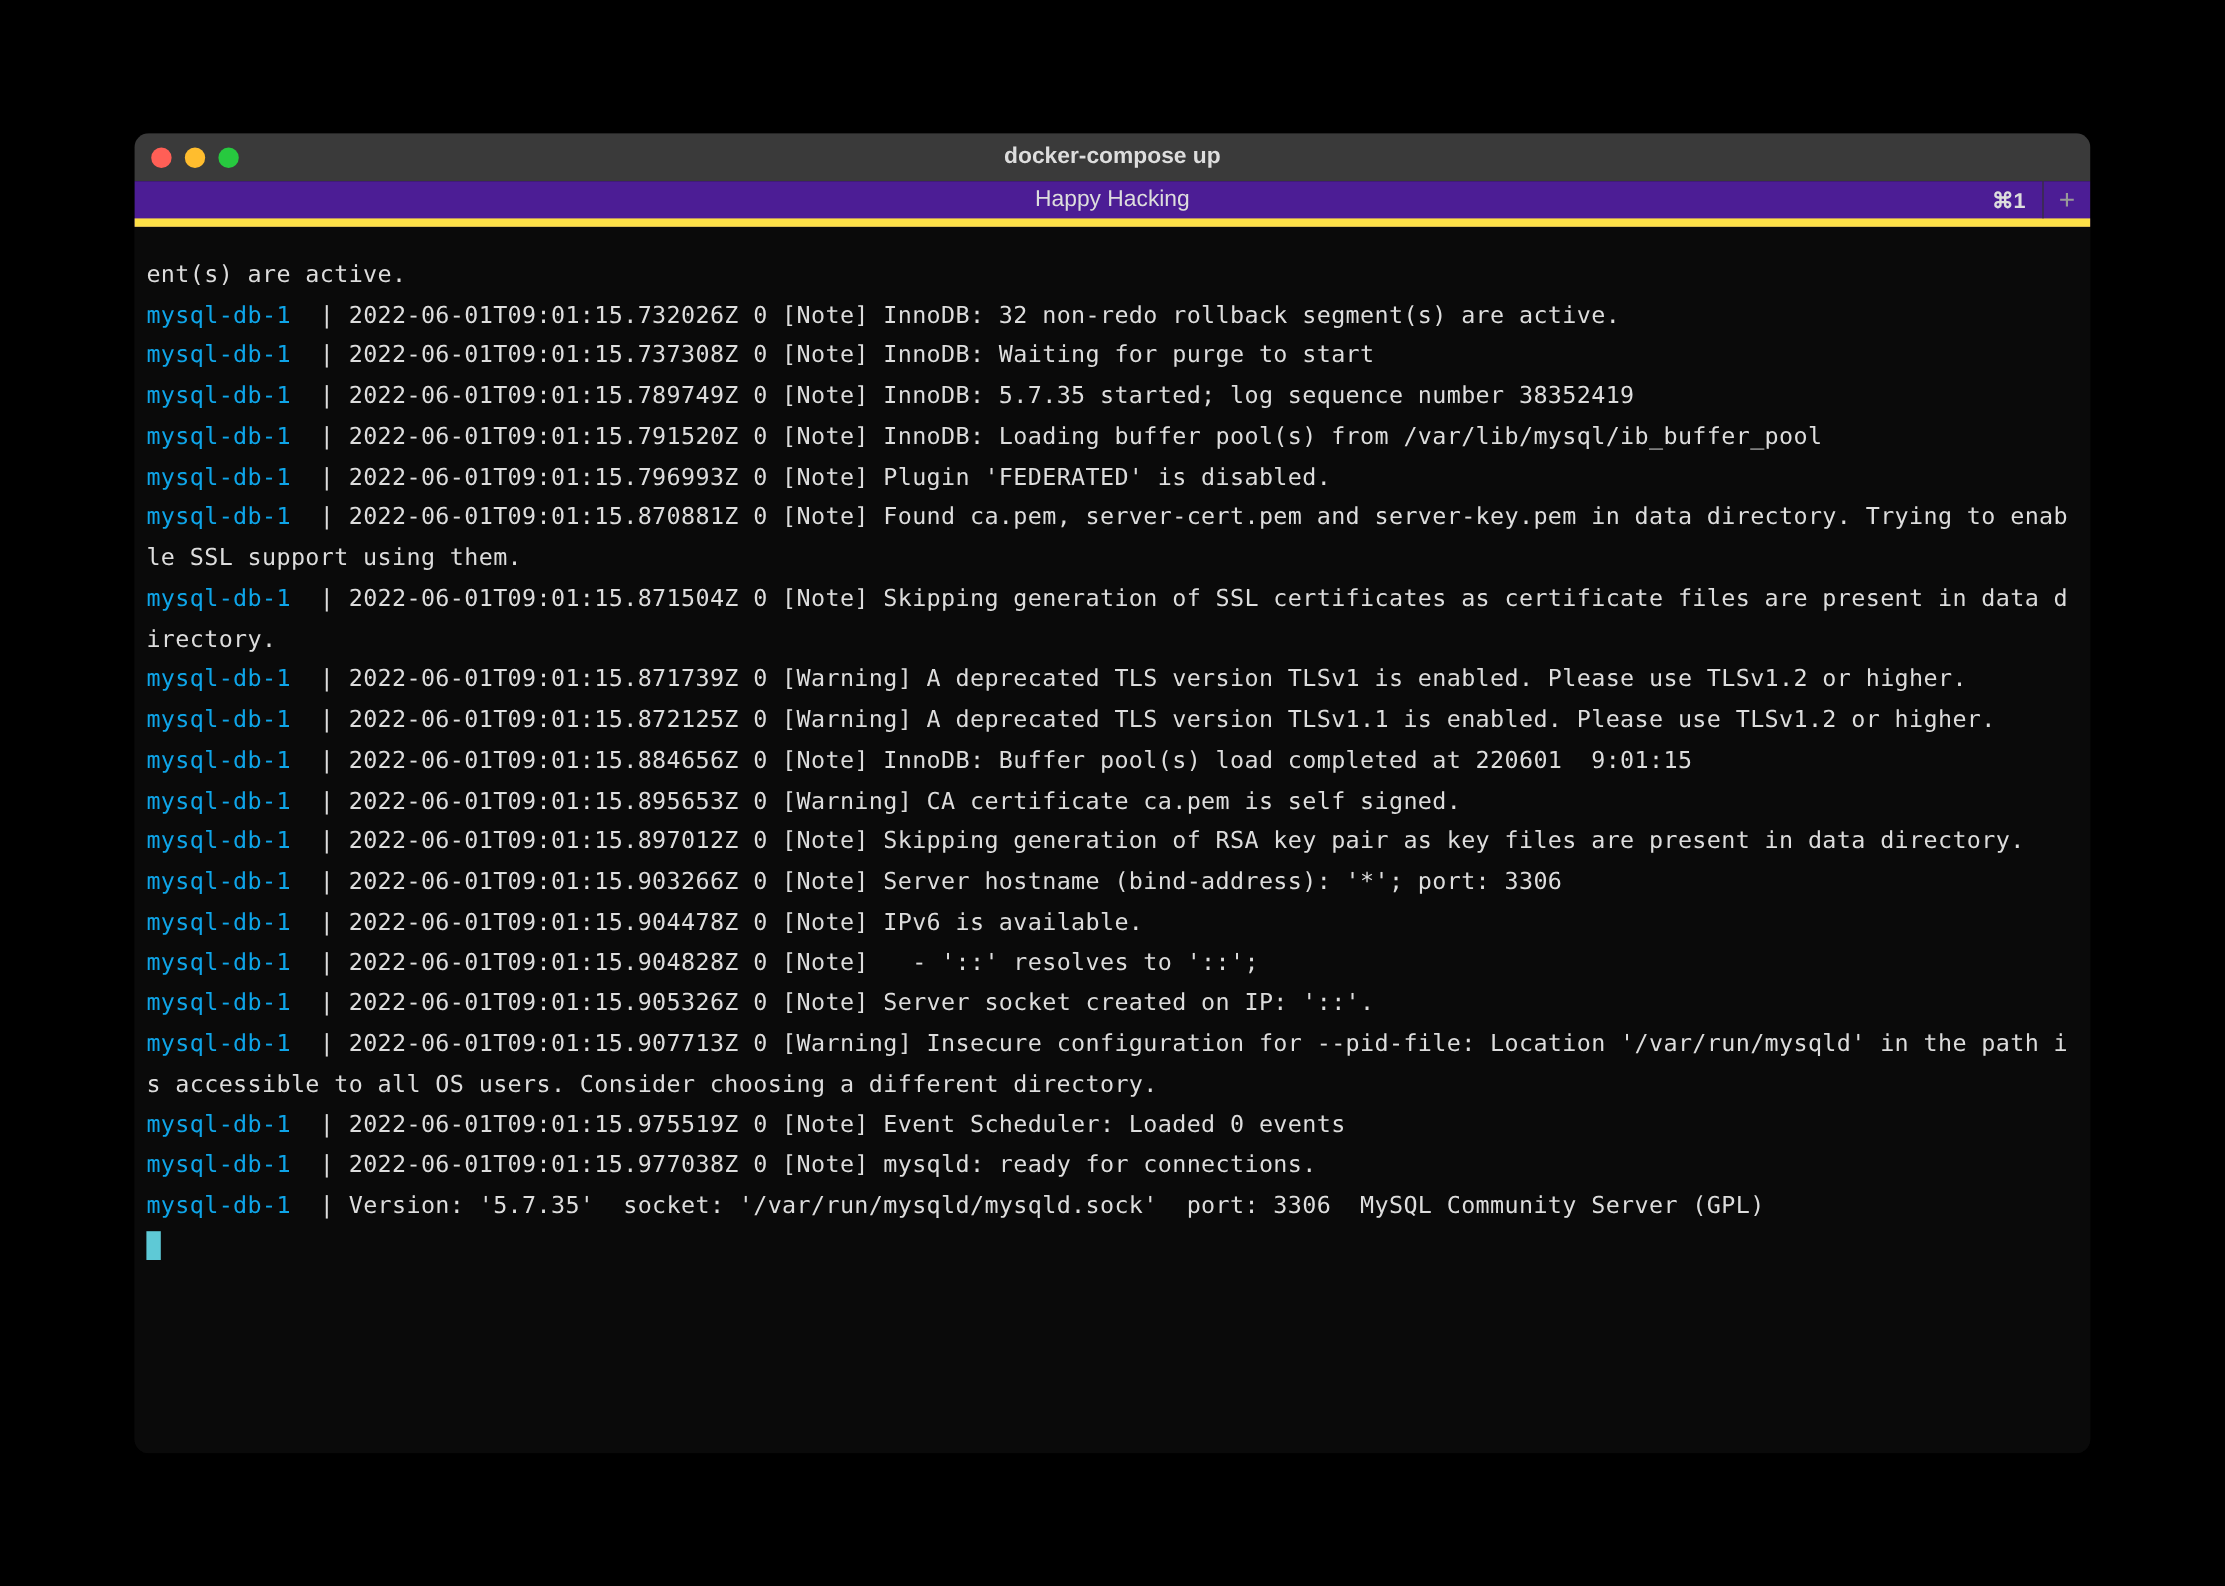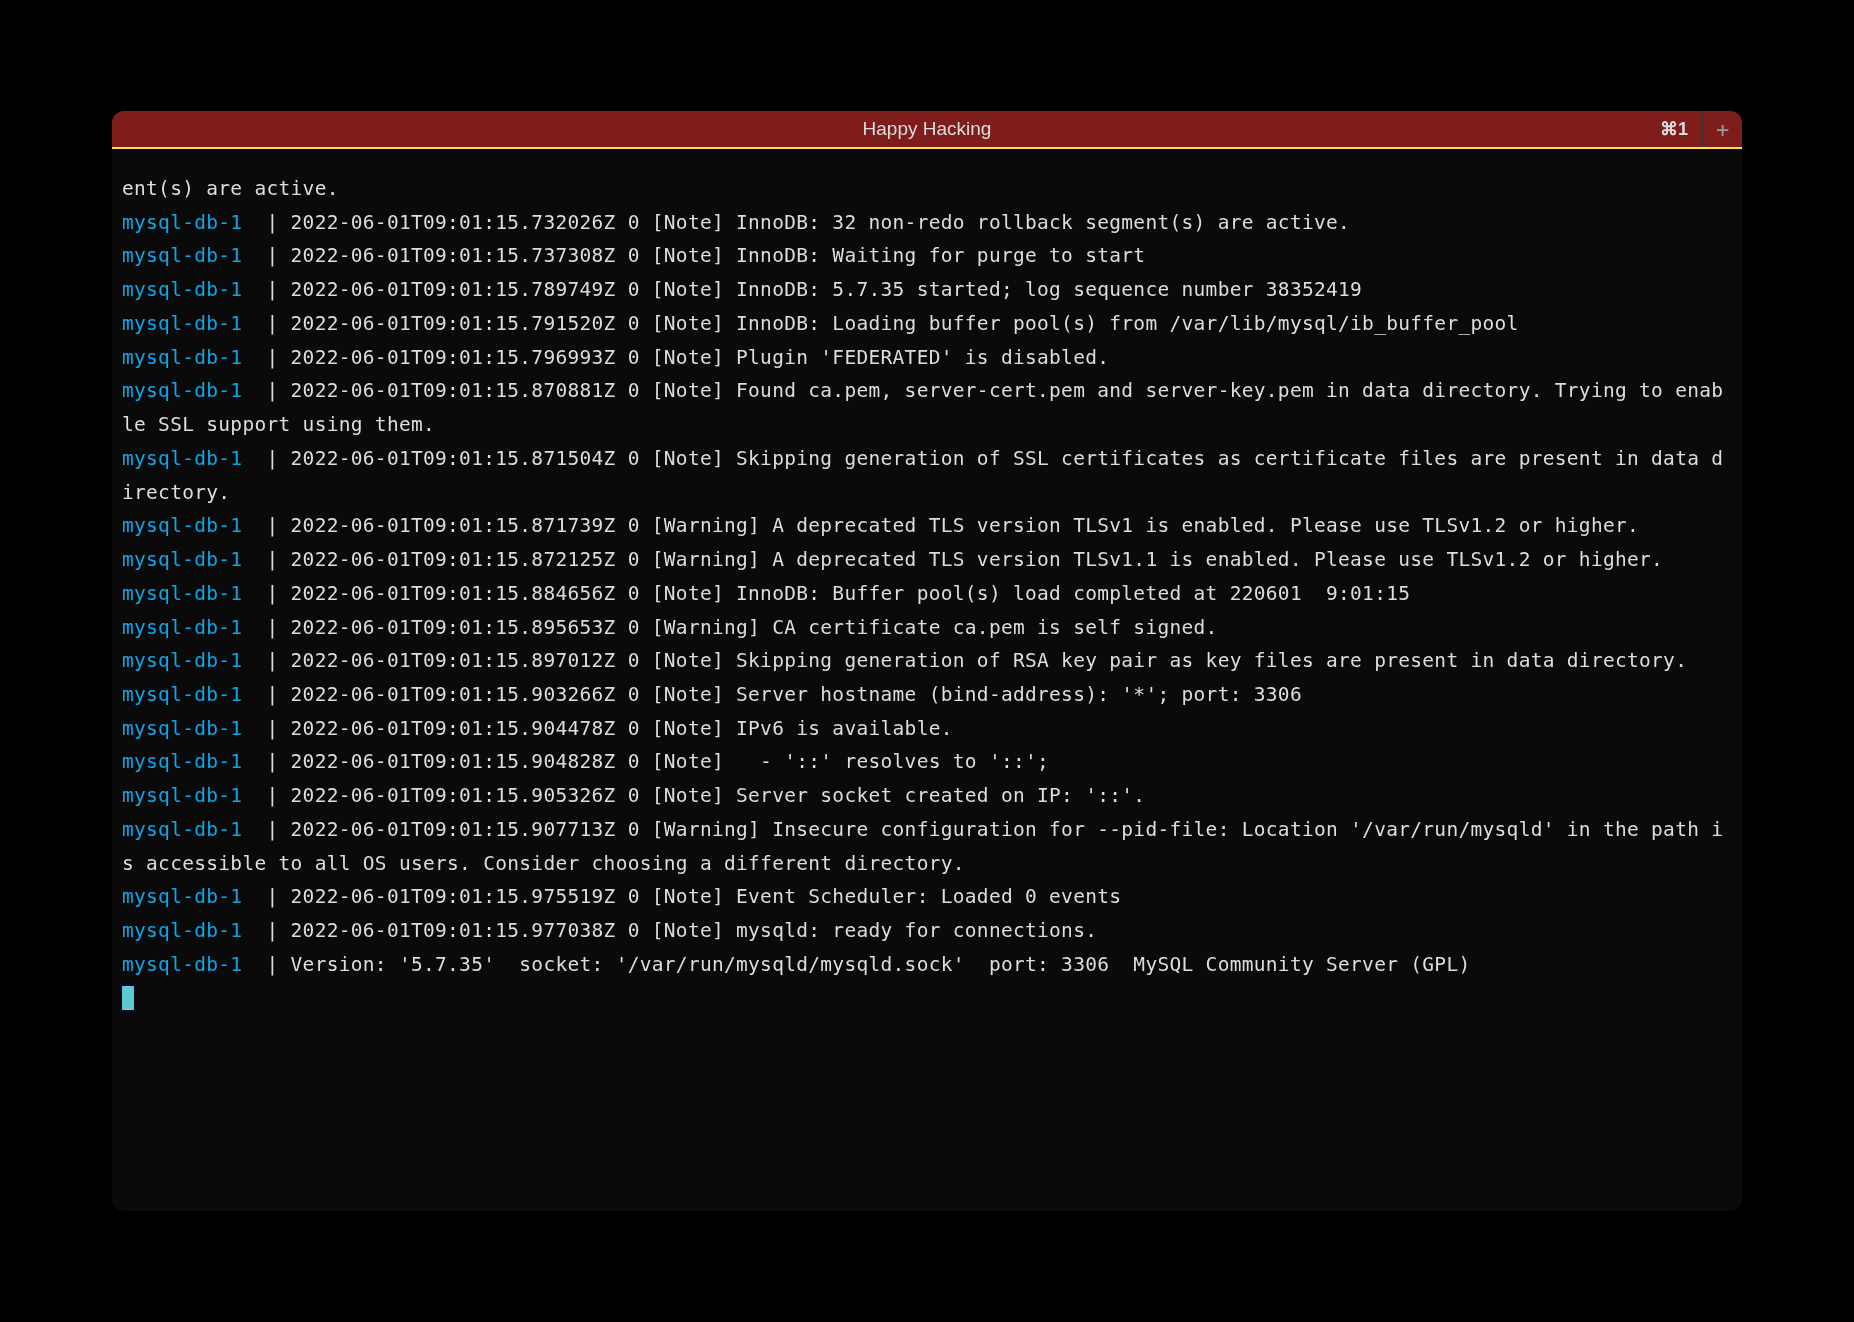--- a/index.html
+++ b/index.html
@@ -50,26 +50,26 @@
     .window-title {
       position: absolute;
       left: 50%;
       transform: translateX(-50%);
       color: #ddd;
       font-size: 19px;
       font-weight: 600;
       font-family: -apple-system, BlinkMacSystemFont, sans-serif;
     }
     .tabbar {
-      background: #7f1d1d;
+      background: #4c1d95;
       height: 38px;
       display: flex;
       align-items: center;
       position: relative;
-      border-bottom: 2px solid #fde047;
+      border-bottom: 7px solid #fde047;
     }
     .tab-title {
       position: absolute;
       left: 50%;
       transform: translateX(-50%);
       color: #ddd;
       font-size: 19px;
       font-weight: 500;
       font-family: -apple-system, BlinkMacSystemFont, sans-serif;
     }
@@ -121,20 +121,28 @@
       width: 12px;
       height: 24px;
       background: #5ec9d6;
       vertical-align: text-bottom;
     }
   </style>
 </head>
 <body>
 
 <div class="terminal-window">
+  <div class="titlebar">
+    <div class="traffic-lights">
+      <div class="light red"></div>
+      <div class="light yellow"></div>
+      <div class="light green"></div>
+    </div>
+    <div class="window-title">docker-compose up</div>
+  </div>
   <div class="tabbar">
     <div class="tab-title">Happy Hacking</div>
     <div class="tab-right">
       <div class="tab-shortcut">⌘1</div>
       <div class="new-tab-btn">
         <span>+</span>
       </div>
     </div>
   </div>
   <div class="terminal-content" id="terminal-output"><span class="log-line">ent(s) are active.</span><span class="log-line"><span class="prefix">mysql-db-1  </span><span>| 2022-06-01T09:01:15.732026Z 0 [Note] InnoDB: 32 non-redo rollback segment(s) are active.</span></span><span class="log-line"><span class="prefix">mysql-db-1  </span><span>| 2022-06-01T09:01:15.737308Z 0 [Note] InnoDB: Waiting for purge to start</span></span><span class="log-line"><span class="prefix">mysql-db-1  </span><span>| 2022-06-01T09:01:15.789749Z 0 [Note] InnoDB: 5.7.35 started; log sequence number 38352419</span></span><span class="log-line"><span class="prefix">mysql-db-1  </span><span>| 2022-06-01T09:01:15.791520Z 0 [Note] InnoDB: Loading buffer pool(s) from /var/lib/mysql/ib_buffer_pool</span></span><span class="log-line"><span class="prefix">mysql-db-1  </span><span>| 2022-06-01T09:01:15.796993Z 0 [Note] Plugin 'FEDERATED' is disabled.</span></span><span class="log-line"><span class="prefix">mysql-db-1  </span><span>| 2022-06-01T09:01:15.870881Z 0 [Note] Found ca.pem, server-cert.pem and server-key.pem in data directory. Trying to enable SSL support using them.</span></span><span class="log-line"><span class="prefix">mysql-db-1  </span><span>| 2022-06-01T09:01:15.871504Z 0 [Note] Skipping generation of SSL certificates as certificate files are present in data directory.</span></span><span class="log-line"><span class="prefix">mysql-db-1  </span><span>| 2022-06-01T09:01:15.871739Z 0 [Warning] A deprecated TLS version TLSv1 is enabled. Please use TLSv1.2 or higher.</span></span><span class="log-line"><span class="prefix">mysql-db-1  </span><span>| 2022-06-01T09:01:15.872125Z 0 [Warning] A deprecated TLS version TLSv1.1 is enabled. Please use TLSv1.2 or higher.</span></span><span class="log-line"><span class="prefix">mysql-db-1  </span><span>| 2022-06-01T09:01:15.884656Z 0 [Note] InnoDB: Buffer pool(s) load completed at 220601  9:01:15</span></span><span class="log-line"><span class="prefix">mysql-db-1  </span><span>| 2022-06-01T09:01:15.895653Z 0 [Warning] CA certificate ca.pem is self signed.</span></span><span class="log-line"><span class="prefix">mysql-db-1  </span><span>| 2022-06-01T09:01:15.897012Z 0 [Note] Skipping generation of RSA key pair as key files are present in data directory.</span></span><span class="log-line"><span class="prefix">mysql-db-1  </span><span>| 2022-06-01T09:01:15.903266Z 0 [Note] Server hostname (bind-address): '*'; port: 3306</span></span><span class="log-line"><span class="prefix">mysql-db-1  </span><span>| 2022-06-01T09:01:15.904478Z 0 [Note] IPv6 is available.</span></span><span class="log-line"><span class="prefix">mysql-db-1  </span><span>| 2022-06-01T09:01:15.904828Z 0 [Note]   - '::' resolves to '::';</span></span><span class="log-line"><span class="prefix">mysql-db-1  </span><span>| 2022-06-01T09:01:15.905326Z 0 [Note] Server socket created on IP: '::'.</span></span><span class="log-line"><span class="prefix">mysql-db-1  </span><span>| 2022-06-01T09:01:15.907713Z 0 [Warning] Insecure configuration for --pid-file: Location '/var/run/mysqld' in the path is accessible to all OS users. Consider choosing a different directory.</span></span><span class="log-line"><span class="prefix">mysql-db-1  </span><span>| 2022-06-01T09:01:15.975519Z 0 [Note] Event Scheduler: Loaded 0 events</span></span><span class="log-line"><span class="prefix">mysql-db-1  </span><span>| 2022-06-01T09:01:15.977038Z 0 [Note] mysqld: ready for connections.</span></span><span class="log-line"><span class="prefix">mysql-db-1  </span><span>| Version: '5.7.35'  socket: '/var/run/mysqld/mysqld.sock'  port: 3306  MySQL Community Server (GPL)</span></span><span class="cursor"></span></div>

